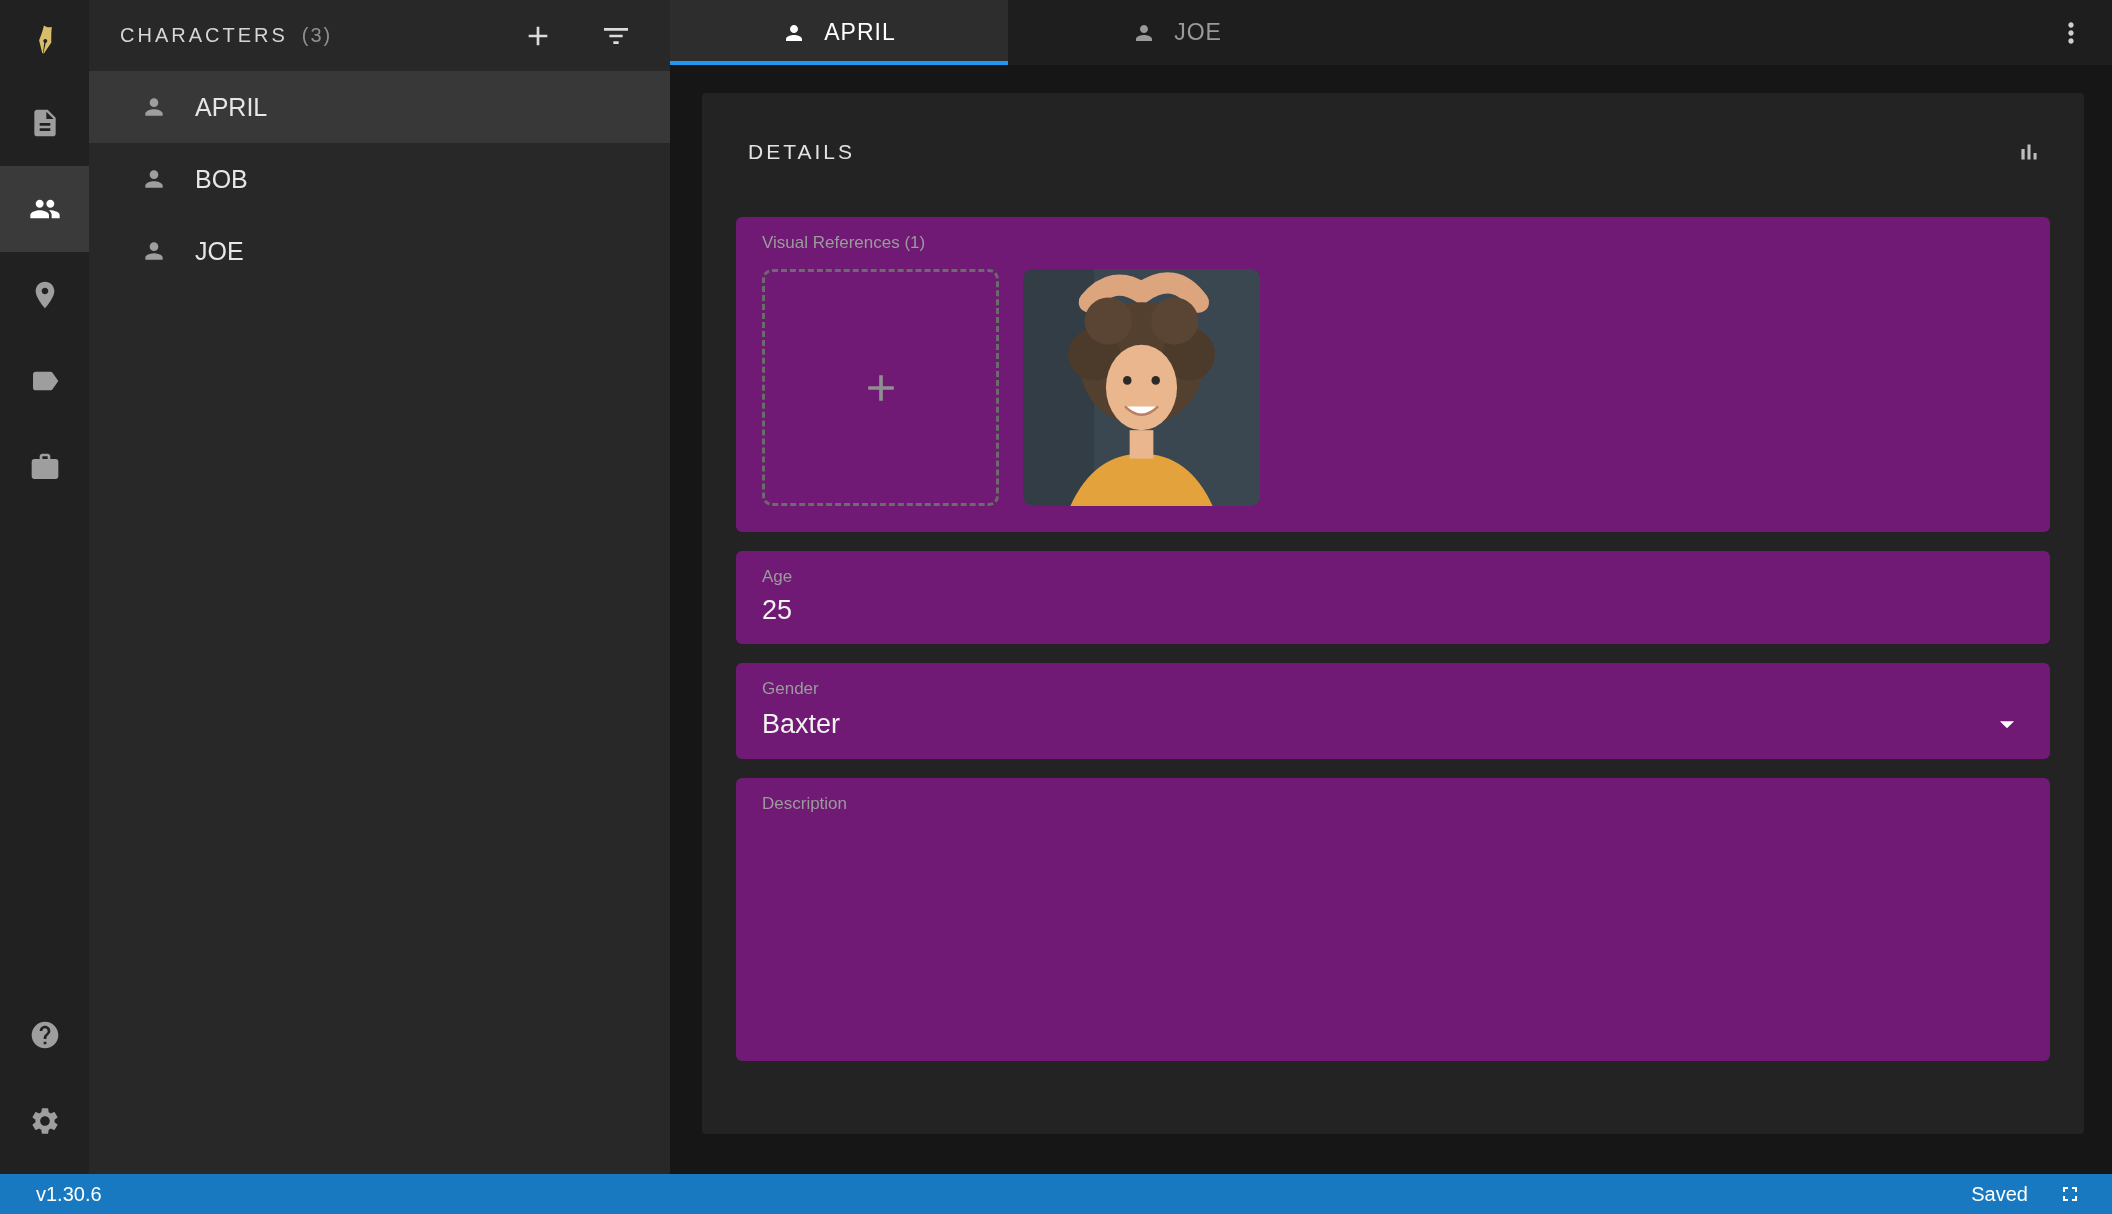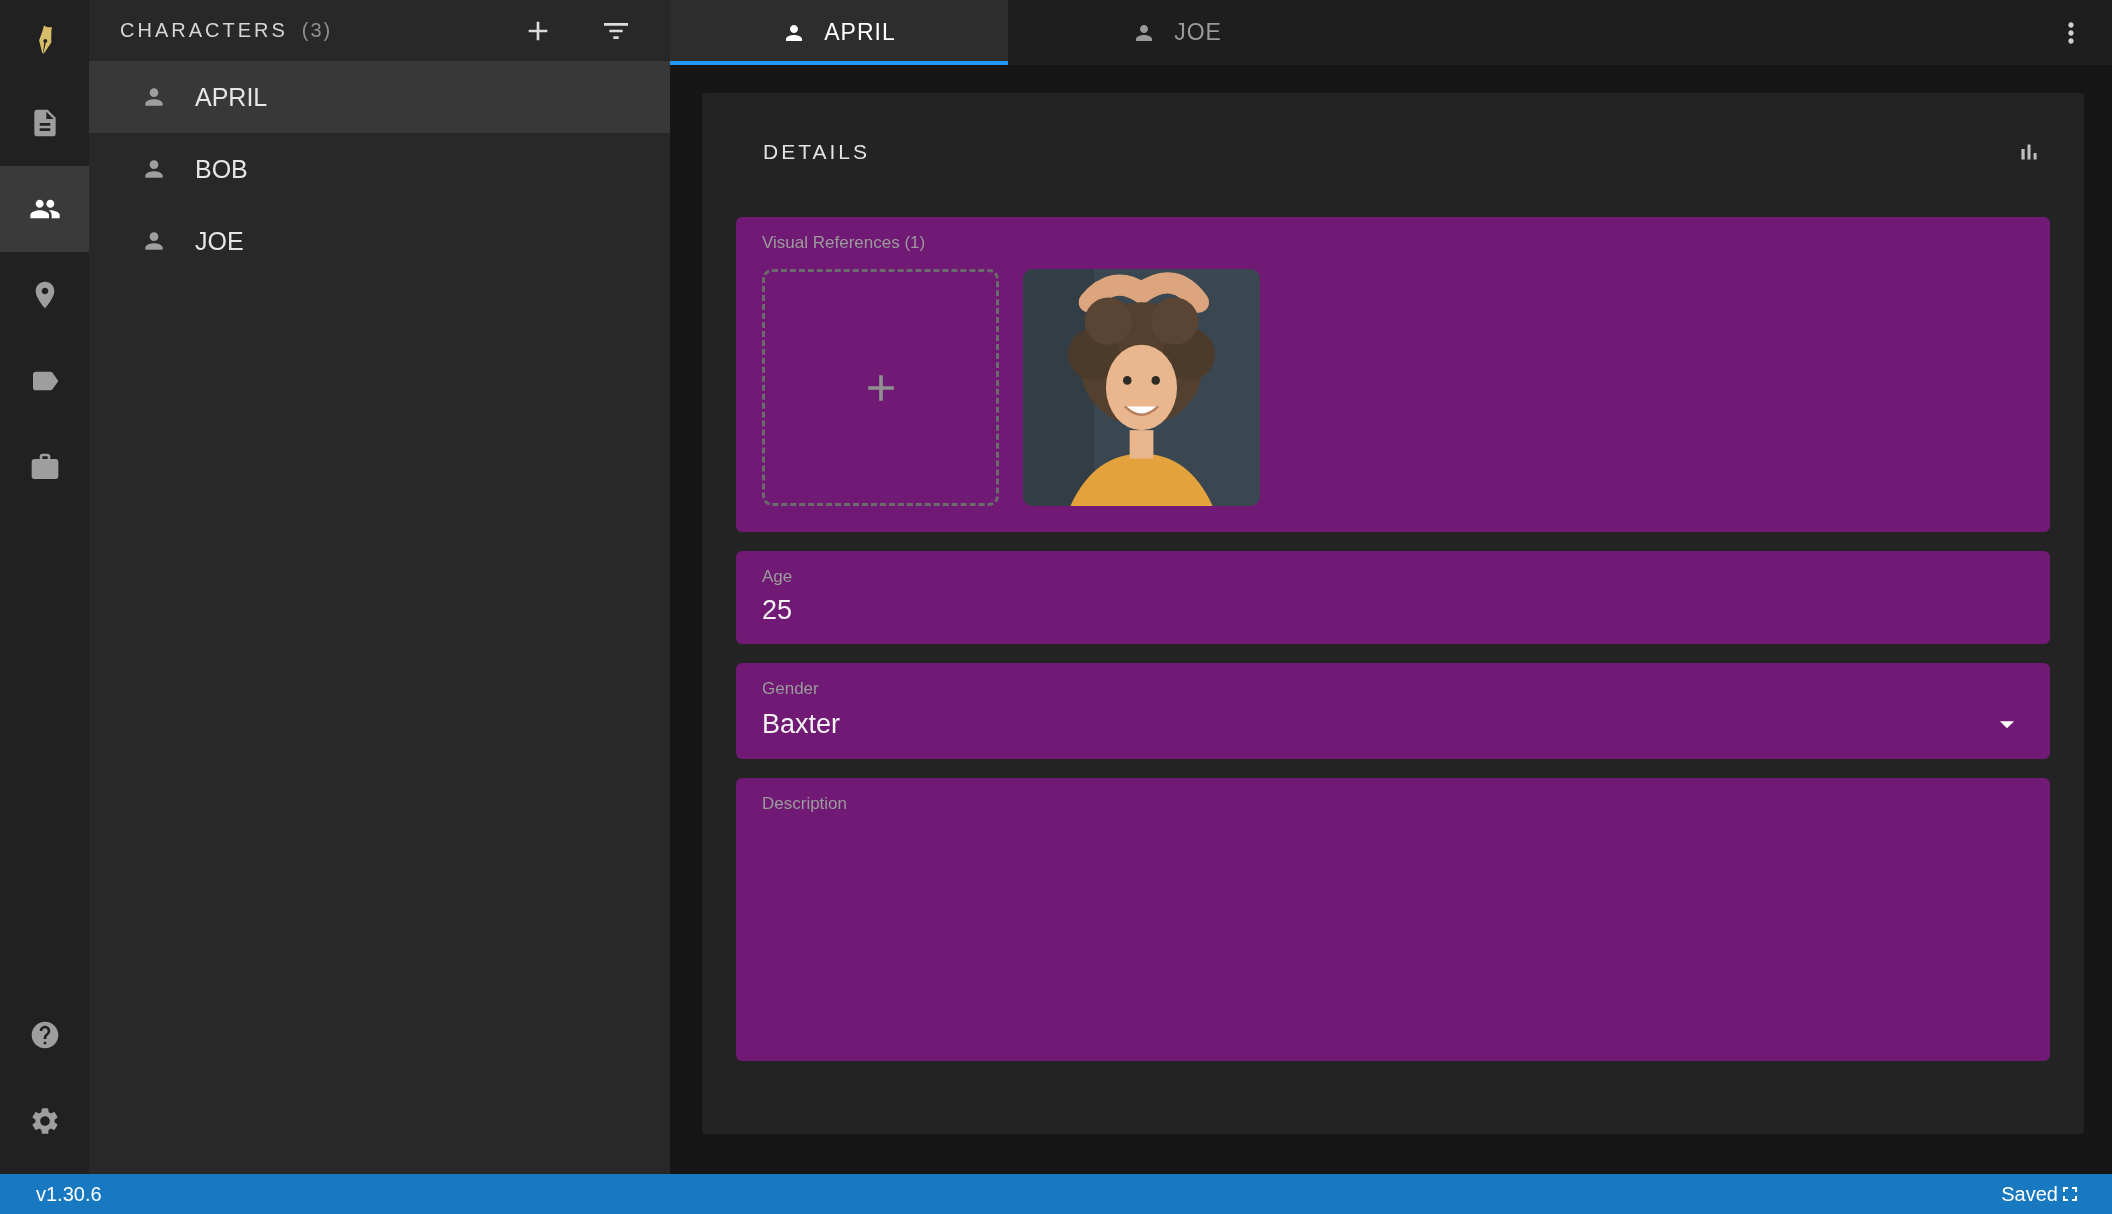--- a/index.html
+++ b/index.html
@@ -12,21 +12,21 @@
   .rail-item { height:86px; display:flex; align-items:center; justify-content:center; color:#9e9e9e; cursor:pointer; }
   .rail-item.logo { height:80px; color:#d7bd6a; }
   .rail-item.active { background:#3a3a3a; color:#ffffff; }
   .rail-spacer { flex:1; }
   svg.icon { width:32px; height:32px; fill:currentColor; display:block; }
   svg.icon.sm { width:26px; height:26px; }
   svg.icon.xs { width:24px; height:24px; }
 
   
   .panel { width:581px; background:#282828; display:flex; flex-direction:column; }
-  .panel-header { height:61px; display:flex; align-items:center; padding:0 38px 0 31px; flex:0 0 auto; }
+  .panel-header { height:71px; display:flex; align-items:center; padding:0 38px 0 31px; flex:0 0 auto; }
   .panel-title { font-size:20px; letter-spacing:3px; color:#d6d6d6; }
   .panel-count { font-size:20px; letter-spacing:2px; color:#8f8f8f; margin-left:14px; }
   .panel-actions { margin-left:auto; display:flex; align-items:center; gap:46px; color:#e0e0e0; }
   .icon-btn { cursor:pointer; display:flex; align-items:center; justify-content:center; color:#dcdcdc; background:none; border:none; }
   .char-list { flex:1; overflow:hidden; }
   .char-row { height:72px; display:flex; align-items:center; padding-left:52px; gap:28px; color:#e6e6e6; font-size:25px; cursor:pointer; }
   .char-row.selected { background:#383838; }
   .char-row .icon { color:#9e9e9e; }
 
   
@@ -34,40 +34,40 @@
   .tabbar { height:65px; background:#1e1e1e; display:flex; align-items:stretch; flex:0 0 auto; }
   .tab { width:338px; display:flex; align-items:center; justify-content:center; gap:18px; font-size:23px; letter-spacing:1px; color:#9a9a9a; cursor:pointer; }
   .tab.active { background:#2d2d2d; color:#ffffff; box-shadow:inset 0 -4px 0 #2196f3; }
   .tab .icon { fill:currentColor; }
   .tabbar-spacer { flex:1; }
   .kebab-btn { width:82px; display:flex; align-items:center; justify-content:center; color:#cfcfcf; cursor:pointer; }
 
   .content { flex:1; padding:28px 28px 40px 32px; min-height:0; }
   .card { background:#232323; border-radius:4px; height:100%; padding:34px; display:flex; flex-direction:column; overflow:hidden; }
   .card-head { display:flex; align-items:center; justify-content:space-between; padding:12px 8px 0 12px; margin-bottom:52px; flex:0 0 auto; }
-  .card-title { font-size:21px; letter-spacing:3px; color:#e2e2e2;margin-left:15px; }
+  .card-title { font-size:21px; letter-spacing:3px; color:#e2e2e2; }
   .chart-btn { color:#bdbdbd; }
 
   .field { background:#701a75; border-radius:6px; padding:16px 26px 18px; margin-bottom:19px; flex:0 0 auto; }
   .field-label { font-size:17px; color:#9b9b9b; margin-bottom:8px; }
   .field-value { font-size:27px; color:#f2f2f2; }
   .value-row { display:flex; align-items:center; justify-content:space-between; }
   .caret { width:34px; height:34px; fill:#ffffff; }
   .field.description { min-height:283px; }
   .field.description .field-value { line-height:46px; max-width:1230px; }
 
   .vr-boxes { display:flex; gap:24px; margin-top:16px; padding-bottom:8px; }
   .add-box { width:237px; height:237px; border:3px dashed #6b6b6b; border-radius:10px; display:flex; align-items:center; justify-content:center; color:#8f8f8f; cursor:pointer; }
   .add-box svg { width:44px; height:44px; fill:currentColor; }
   .photo { width:237px; height:237px; border-radius:10px; overflow:hidden; cursor:pointer; background:#3d4a52; }
   .photo svg { width:100%; height:100%; display:block; }
 
   
   .statusbar { height:40px; background:#1879c0; display:flex; align-items:center; padding:0 30px 0 36px; color:#ffffff; font-size:20px; flex:0 0 auto; }
-  .sb-right { margin-left:auto; display:flex; align-items:center; }
+  .sb-right { margin-left:auto; display:flex; align-items:center; gap:30px; }
   .sb-right svg { width:24px; height:24px; fill:#ffffff; }
 </style>
 </head>
 <body>
 
 <div class="app">
   <div class="main-row">
 
     <div class="rail">
       <div class="rail-item logo">

